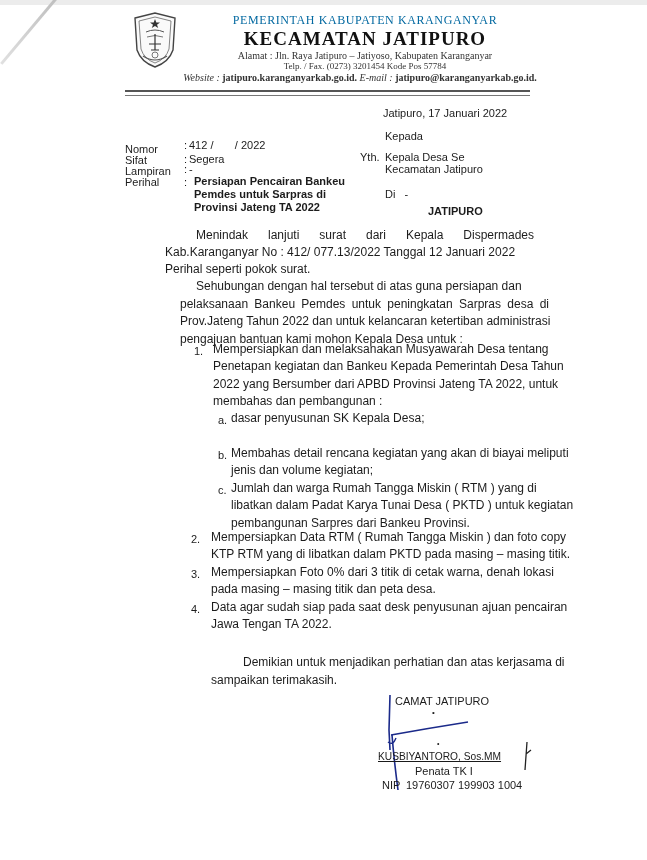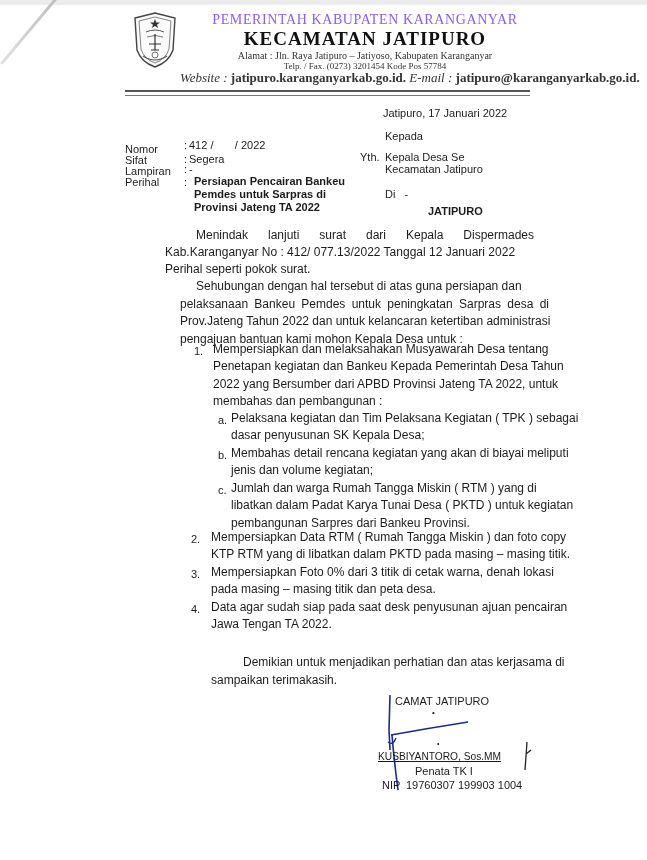--- a/index.html
+++ b/index.html
@@ -7,25 +7,25 @@
       width: 647px; height: 860px; background: #ffffff; position: relative; overflow: hidden;
       font-family: "Liberation Sans", sans-serif; color: #1a1a1a;
     }
     .topstrip { position: absolute; left: 0; top: 0; width: 647px; height: 5px; background: #ececec; }
     .fold {
       position: absolute; left: 58px; top: -6px; width: 3px; height: 90px;
       background: linear-gradient(#bdbdbd, #e0e0e0); transform: rotate(40deg); transform-origin: top left;
     }
     .logo { position: absolute; left: 131px; top: 10px; width: 48px; height: 60px; }
     .kop { position: absolute; left: 150px; top: 12px; width: 390px; text-align: center; font-family: "Liberation Serif", serif; }
-    .kop .l1 { font-size: 14px; letter-spacing: 0.6px; color: #8b5cf6; line-height: 16px; margin-left: 40px; }
+    .kop .l1 { font-size: 12px; letter-spacing: 0.6px; color: #0369a1; line-height: 16px; margin-left: 40px; }
     .kop .l2 { font-size: 19px; font-weight: bold; letter-spacing: 1px; color: #111; line-height: 22px; margin-left: 40px; }
     .kop .l3 { font-size: 10px; color: #333; line-height: 11px; margin-left: 40px; }
     .kop .l4 { font-size: 9px; color: #333; line-height: 11px; margin-left: 40px; }
-    .kop .l5 { font-size: 13px; color: #333; line-height: 11px; margin-left: 30px; white-space: nowrap; }
+    .kop .l5 { font-size: 10px; color: #333; line-height: 11px; margin-left: 30px; white-space: nowrap; }
     .kop .l5 i { font-style: italic; }
     .kop .l5 b { font-weight: bold; }
     .rule1 { position: absolute; left: 125px; top: 90px; width: 405px; height: 2px; background: #555; }
     .rule2 { position: absolute; left: 125px; top: 95px; width: 405px; height: 1px; background: #777; }
 
     .t { position: absolute; font-size: 11px; line-height: 13px; white-space: nowrap; color: #1c1c1c; }
     .b { font-weight: bold; }
     .par { position: absolute; font-size: 12px; line-height: 17.4px; color: #1c1c1c; text-align: justify; }
     .par .ln { display: block; text-align-last: justify; white-space: nowrap; }
     .par .ln.last { text-align-last: left; }
@@ -110,21 +110,20 @@
 <div class="t" style="left:194px; top:345px;">1.</div>
 <div class="par" style="left:213px; top:341px; width:321px;">
   <span class="ln">Mempersiapkan dan melaksanakan Musyawarah Desa tentang</span>
   <span class="ln">Penetapan kegiatan dan Bankeu Kepada Pemerintah Desa Tahun</span>
   <span class="ln">2022 yang Bersumber dari APBD Provinsi Jateng TA 2022, untuk</span>
   <span class="ln last">membahas dan pembangunan :</span>
 </div>
 
 <div class="t" style="left:218px; top:414px;">a.</div>
 <div class="par" style="left:231px; top:410px; width:304px;">
-  <span class="ln">Pelaksana kegiatan dan Tim Pelaksana Kegiatan ( TPK ) sebagai</span>
   <span class="ln last">dasar penyusunan SK Kepala Desa;</span>
 </div>
 
 <div class="t" style="left:218px; top:449px;">b.</div>
 <div class="par" style="left:231px; top:445px; width:304px;">
   <span class="ln">Membahas detail rencana kegiatan yang akan di biayai meliputi</span>
   <span class="ln last">jenis dan volume kegiatan;</span>
 </div>
 
 <div class="t" style="left:218px; top:484px;">c.</div>

